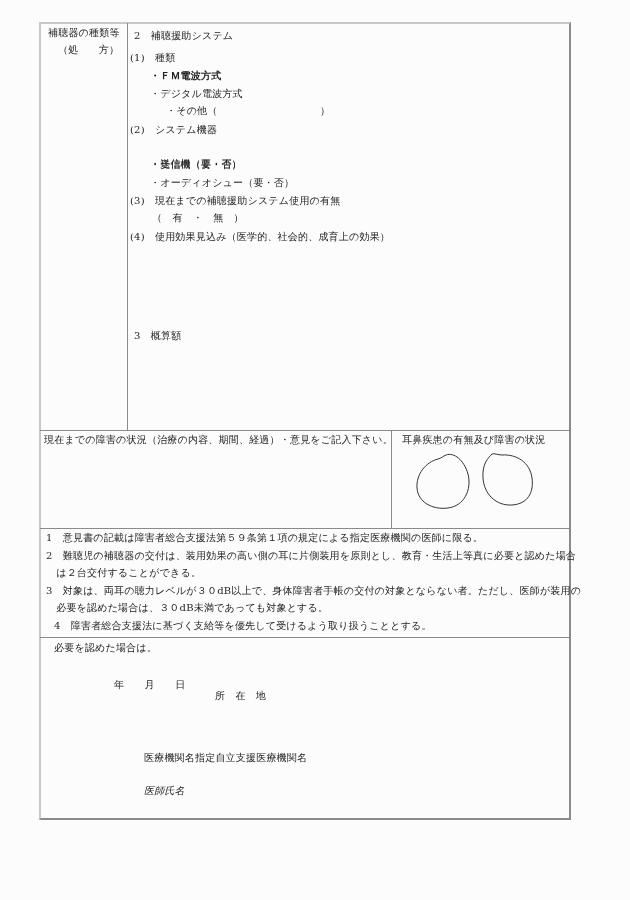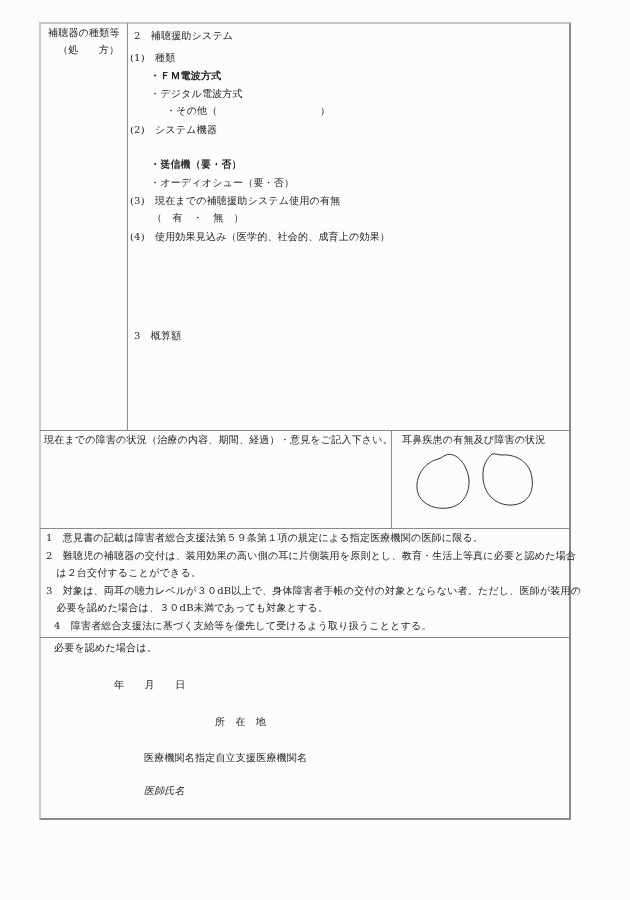--- a/index.html
+++ b/index.html
@@ -61,15 +61,15 @@
 
 <div class="t" style="left:46px; top:532px;">1　意見書の記載は障害者総合支援法第５９条第１項の規定による指定医療機関の医師に限る。</div>
 <div class="t" style="left:46px; top:550px;">2　難聴児の補聴器の交付は、装用効果の高い側の耳に片側装用を原則とし、教育・生活上等真に必要と認めた場合</div>
 <div class="t" style="left:46px; top:567px;">　は２台交付することができる。</div>
 <div class="t" style="left:46px; top:585px;">3　対象は、両耳の聴力レベルが３０dB以上で、身体障害者手帳の交付の対象とならない者。ただし、医師が装用の</div>
 <div class="t" style="left:46px; top:602px;">　必要を認めた場合は、３０dB未満であっても対象とする。</div>
 <div class="t" style="left:46px; top:620px;margin-left:8px;">4　障害者総合支援法に基づく支給等を優先して受けるよう取り扱うこととする。</div>
 
 <div class="t" style="left:54px; top:642px;">必要を認めた場合は。</div>
 <div class="t" style="left:114px; top:679px;">年　　月　　日</div>
-<div class="t" style="left:215px; top:716px;">所　在　地</div>
+<div class="t" style="left:215px; top:690px;">所　在　地</div>
 <div class="t" style="left:144px; top:752px;">医療機関名指定自立支援医療機関名</div>
 <div class="t" style="left:144px; top:785px;font-style:italic;">医師氏名</div>
 
 </body></html>

